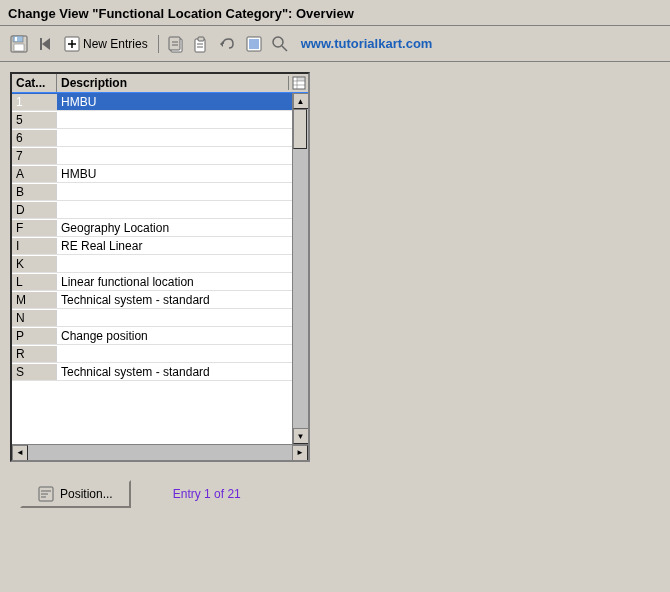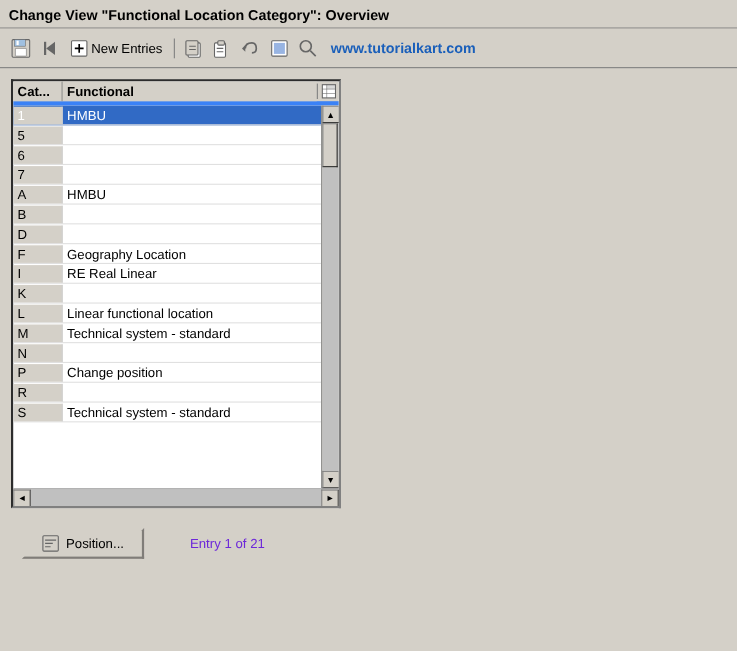--- a/index.html
+++ b/index.html
@@ -88,21 +88,21 @@
       width: 300px;
       height: 390px;
       overflow: hidden;
       display: flex;
       flex-direction: column;
     }
 
     .table-header {
       display: flex;
       background: #d4d0c8;
-      border-bottom: 4px solid #3b82f6;
+      border-bottom: 1px solid #3b82f6;
       align-items: center;
     }
 
     .col-cat {
       width: 45px;
       min-width: 45px;
       padding: 2px 4px;
       border-right: 1px solid #808080;
       font-weight: bold;
       font-size: 12px;
@@ -329,21 +329,21 @@
 
   <div class="content-area">
 
     <div class="table-container">
 
       <div class="table-header">
         <div class="col-cat">
           <span>Cat...</span>
         </div>
         <div class="col-desc">
-          <span>Functional</span>
+          <span>Description</span>
         </div>
         <div class="col-icon-header">
           <svg width="14" height="14" viewBox="0 0 14 14" fill="none">
             <rect x="1" y="1" width="12" height="12" fill="#fff" stroke="#666" stroke-width="1"></rect>
             <line x1="1" y1="5" x2="13" y2="5" stroke="#666" stroke-width="0.5"></line>
             <line x1="1" y1="9" x2="13" y2="9" stroke="#666" stroke-width="0.5"></line>
             <line x1="5" y1="1" x2="5" y2="13" stroke="#666" stroke-width="0.5"></line>
             <rect x="5" y="1" width="8" height="4" fill="#808080" opacity="0.3"></rect>
           </svg>
         </div>

